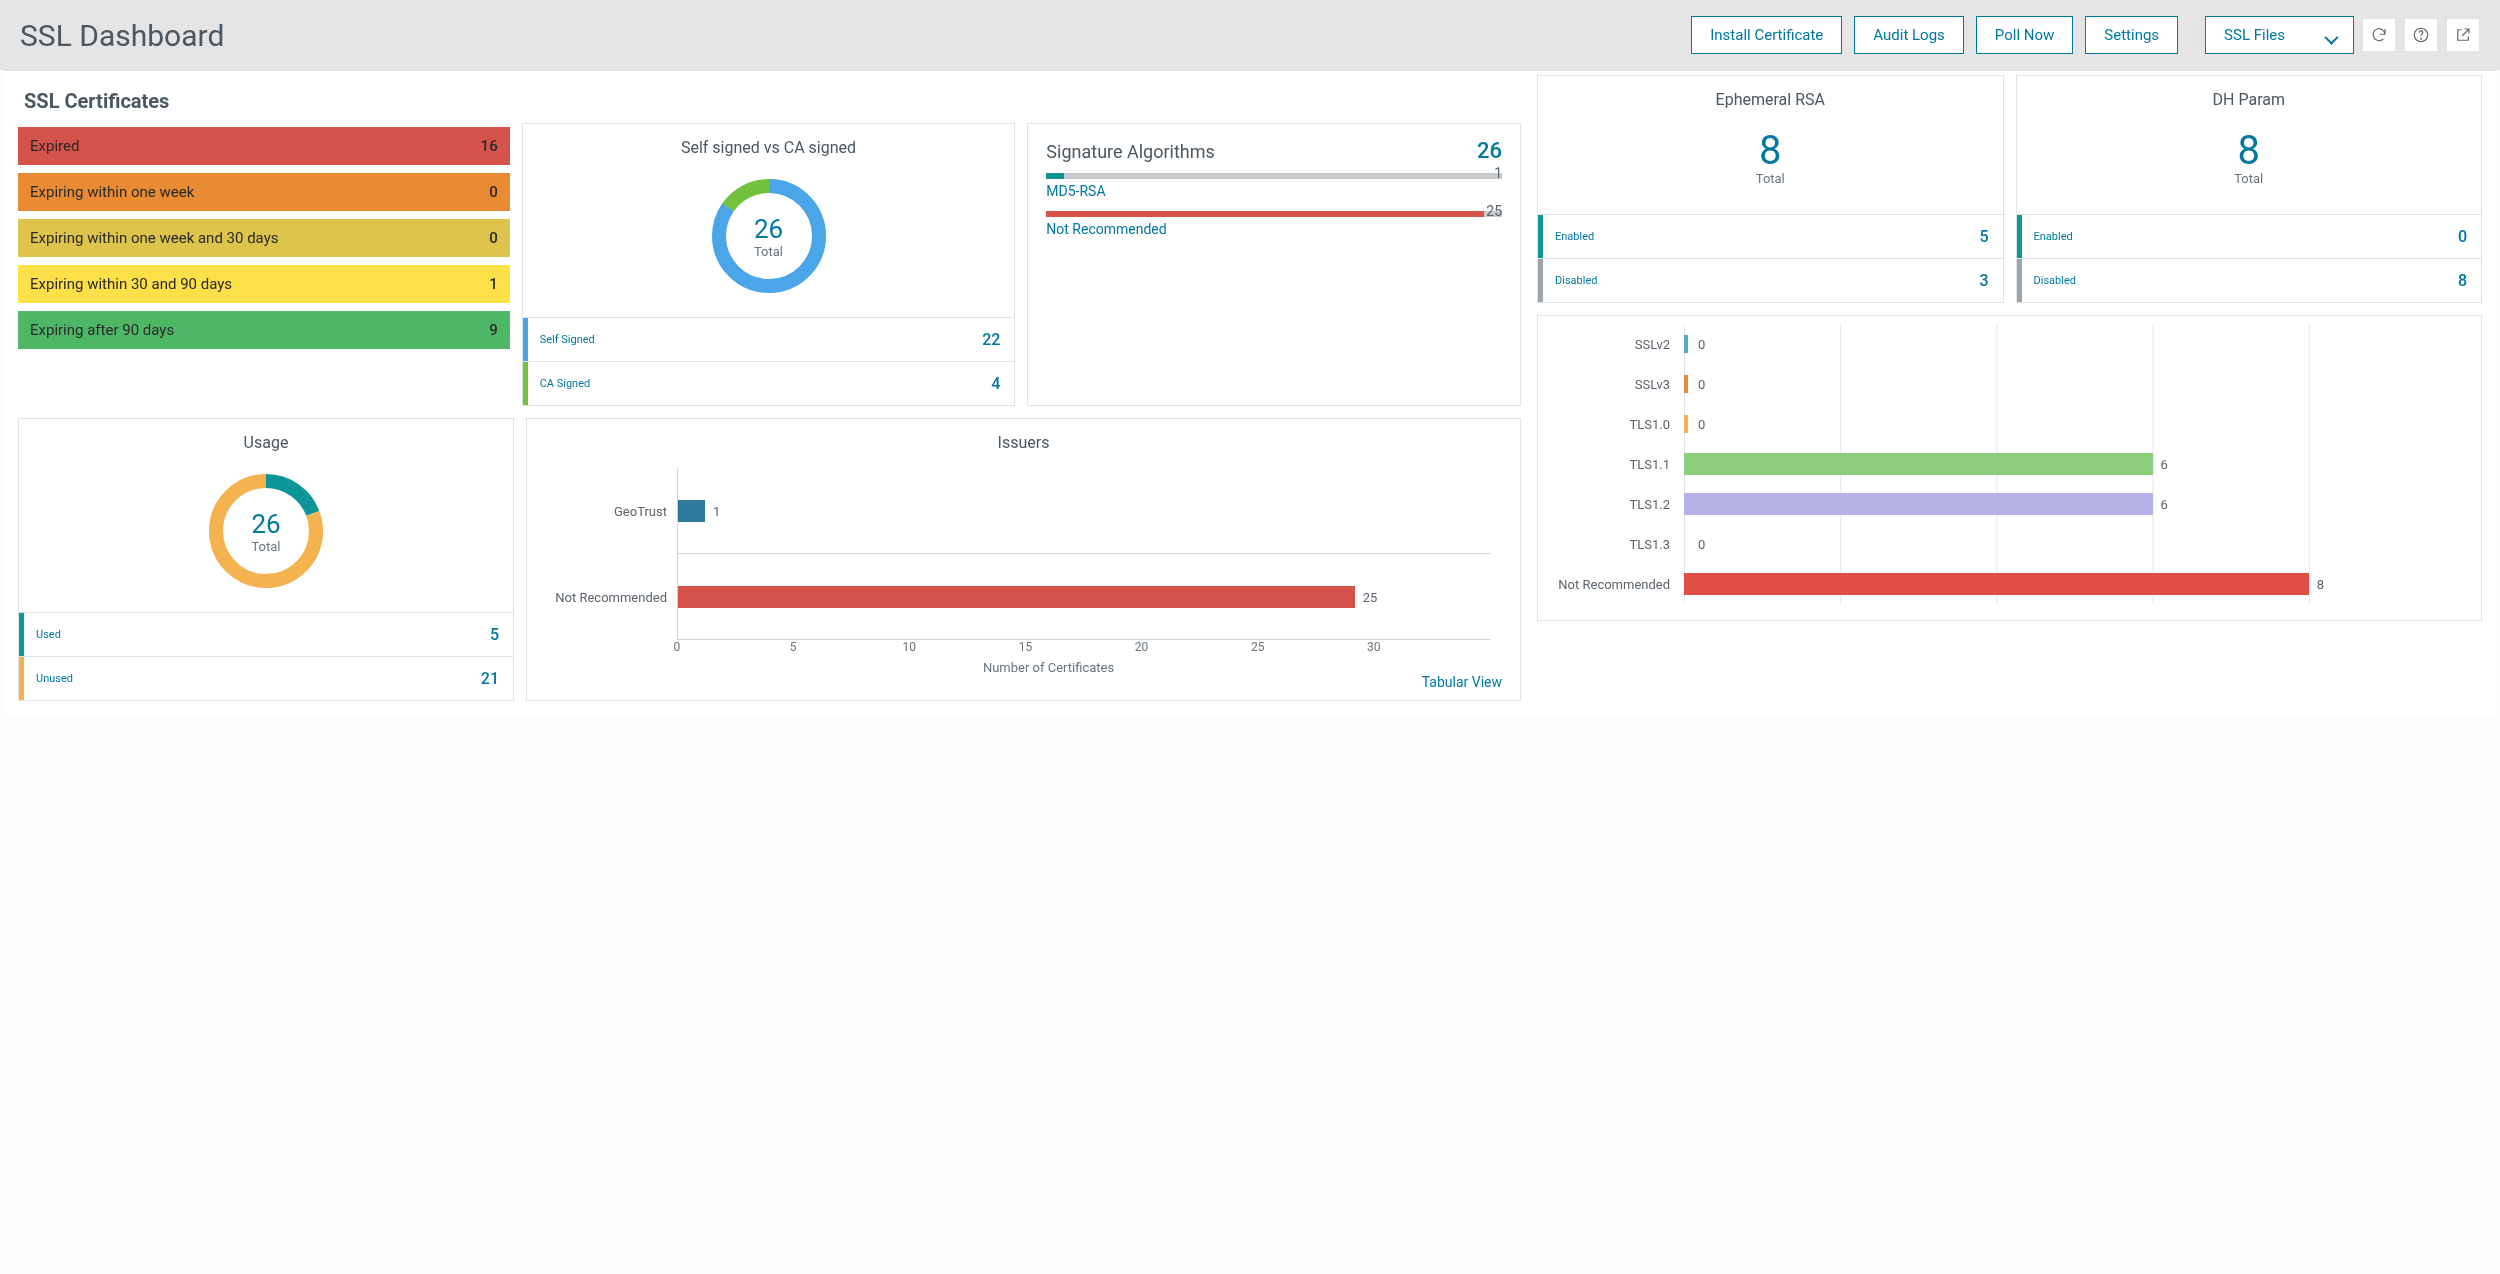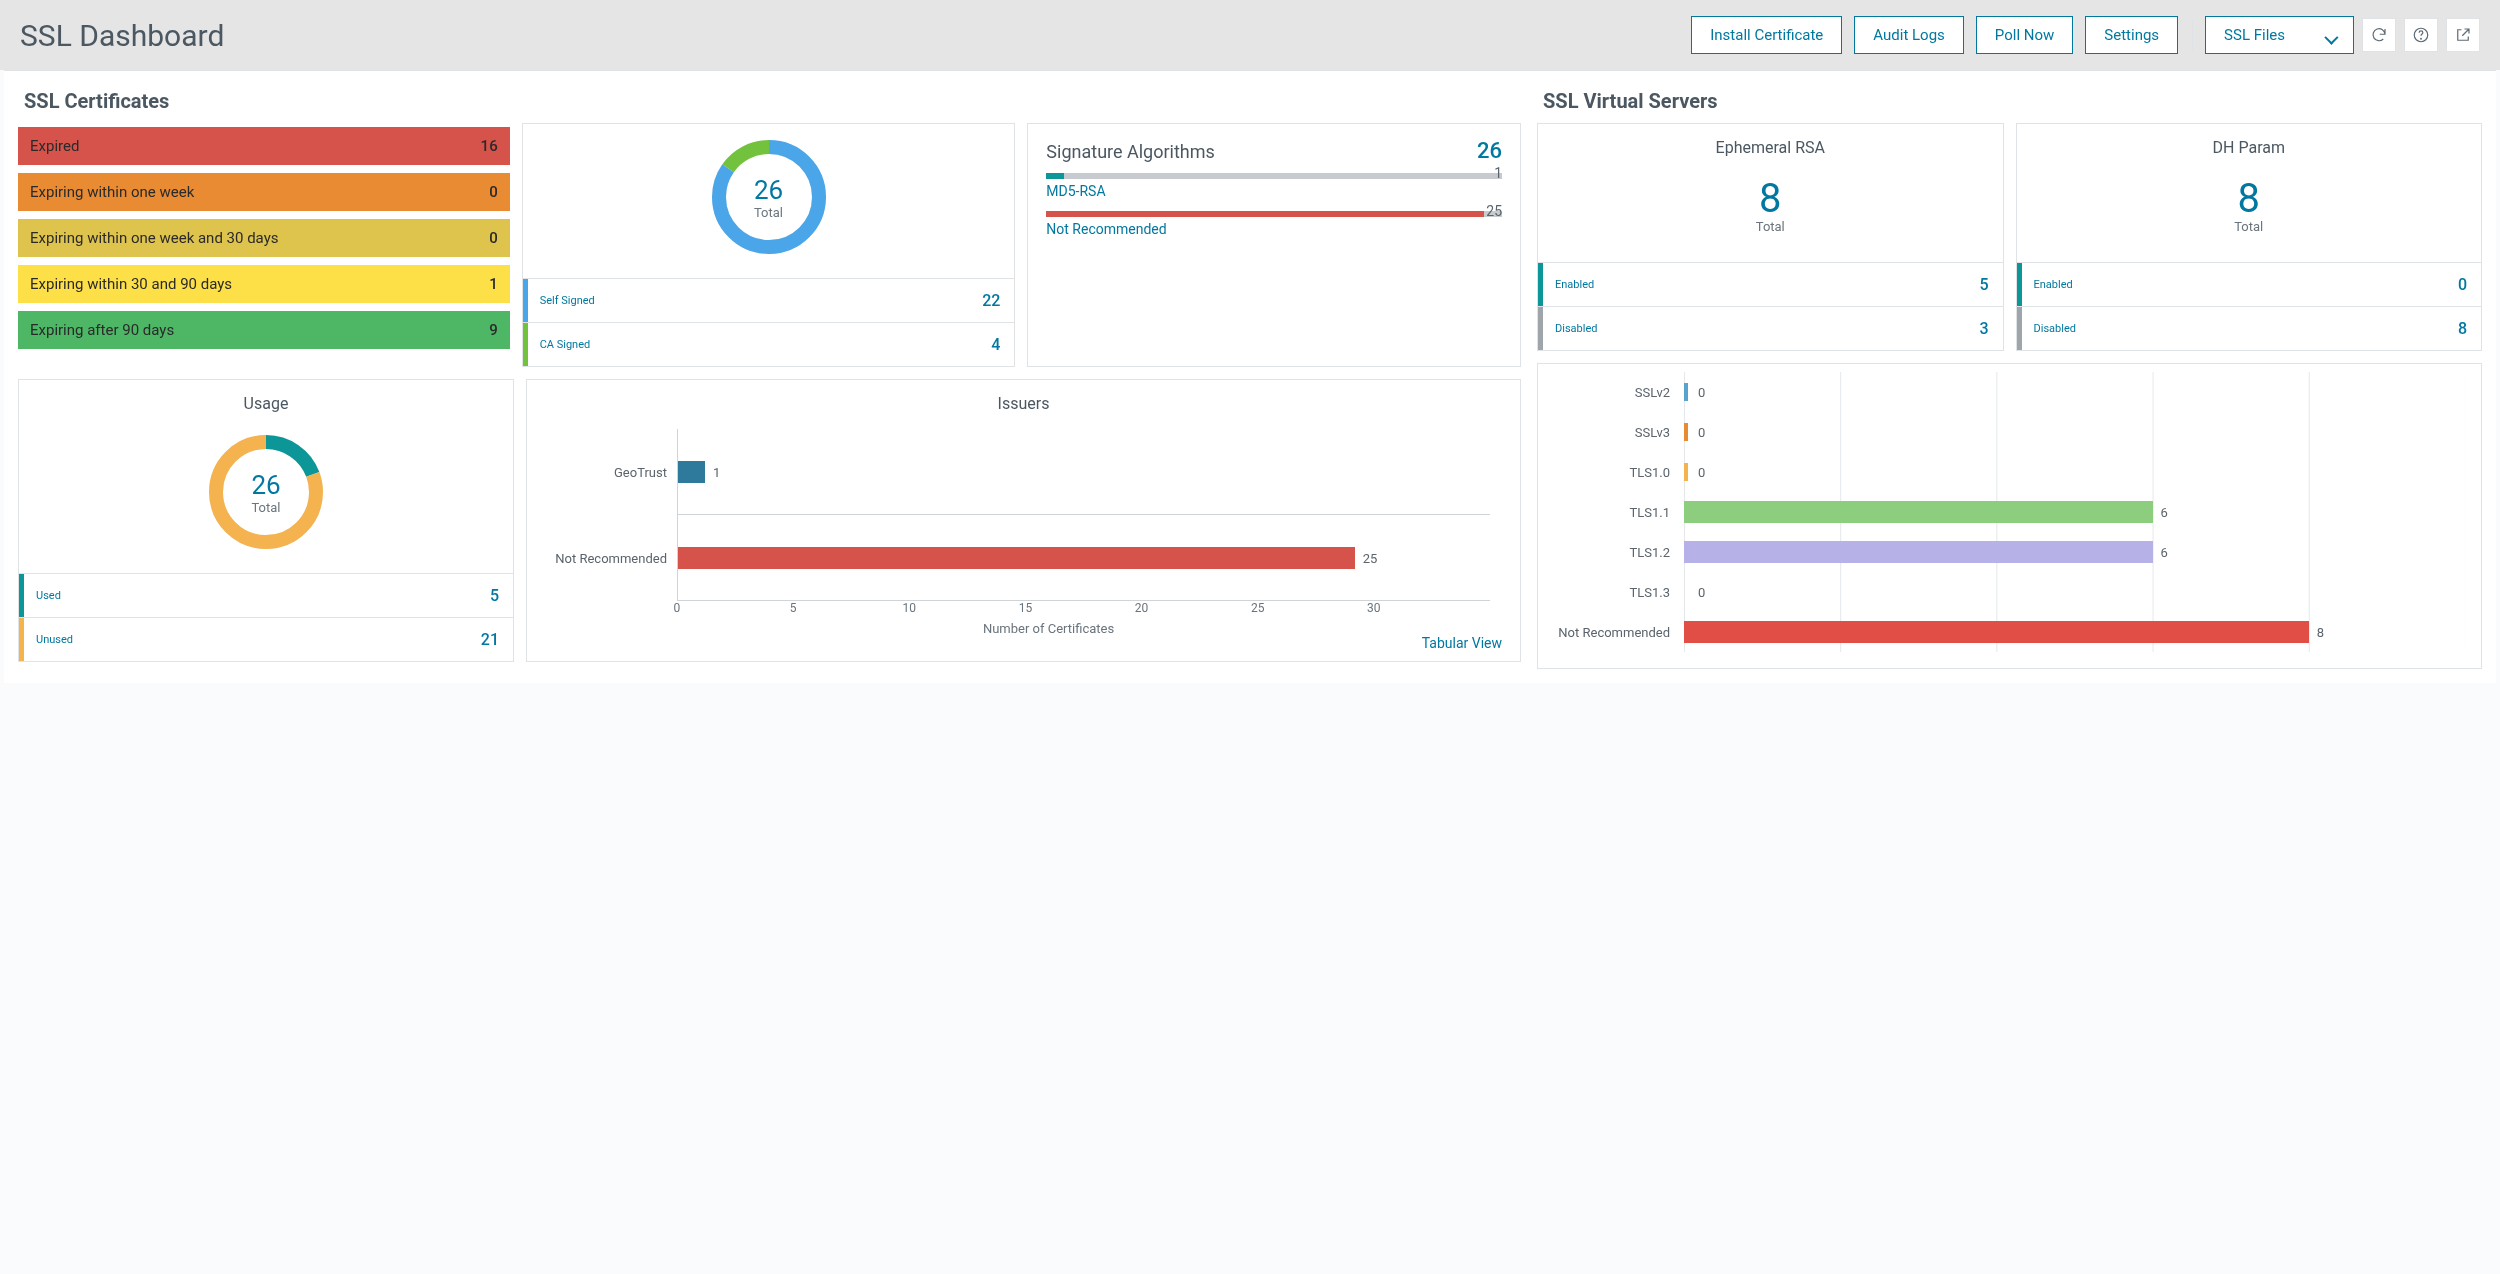--- a/index.html
+++ b/index.html
@@ -255,20 +255,21 @@
               <span>Expiring within 30 and 90 days</span>
               <span class="val">1</span>
             </div>
             <div class="expiry-row" style="background: rgb(77, 183, 101);">
               <span>Expiring after 90 days</span>
               <span class="val">9</span>
             </div>
           </div>
 
         <div class="card donut-card">
+          <div class="card-title">Self signed vs CA signed</div>
           <div class="donut-wrap">
             <div class="donut">
               <svg width="130" height="130" viewBox="0 0 130 130" id="donut1">
                   <circle cx="65" cy="65" r="50" fill="none" stroke="#eef1f3" stroke-width="14"></circle>
                   <circle cx="65" cy="65" r="50" fill="none" stroke="#4aa6e8" stroke-width="14" stroke-dasharray="265.82707068836714 48.33219467061218" stroke-dashoffset="0"></circle>
                   <circle cx="65" cy="65" r="50" fill="none" stroke="#72c23e" stroke-width="14" stroke-dasharray="48.3321946706122 265.82707068836714" stroke-dashoffset="-265.82707068836714"></circle>
                 </svg>
               <div class="donut-center">
                 <div class="big">26</div>
                 <div class="small">Total</div>
@@ -377,21 +378,20 @@
                 <span>30</span>
               </div>
             <div class="iss-xlabel">Number of Certificates</div>
           </div>
           <span class="tab-view">Tabular View</span>
         </div>
       </div>
     </div>
 
     <div class="col-right">
-      <div class="section-title">SSL Virtual Servers</div>
 
       <div class="vs-row">
         <div class="card vs-card">
           <div class="card-title">Ephemeral RSA</div>
           <div class="vs-big-wrap">
             <div class="vs-big">8</div>
             <div class="vs-sub">Total</div>
           </div>
           <div id="eph-rows">
               <div class="tick-row">

